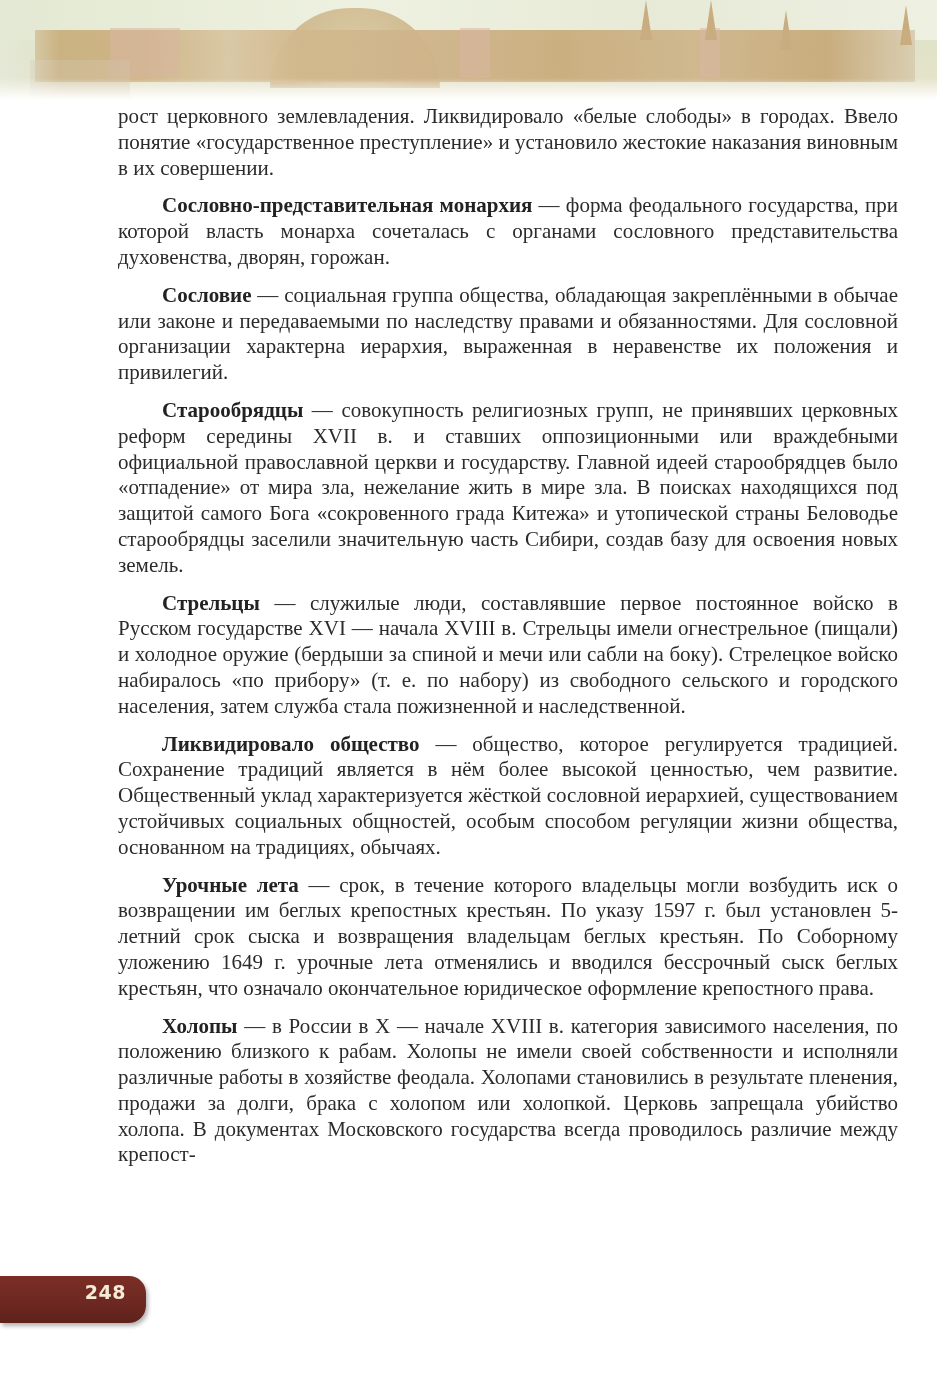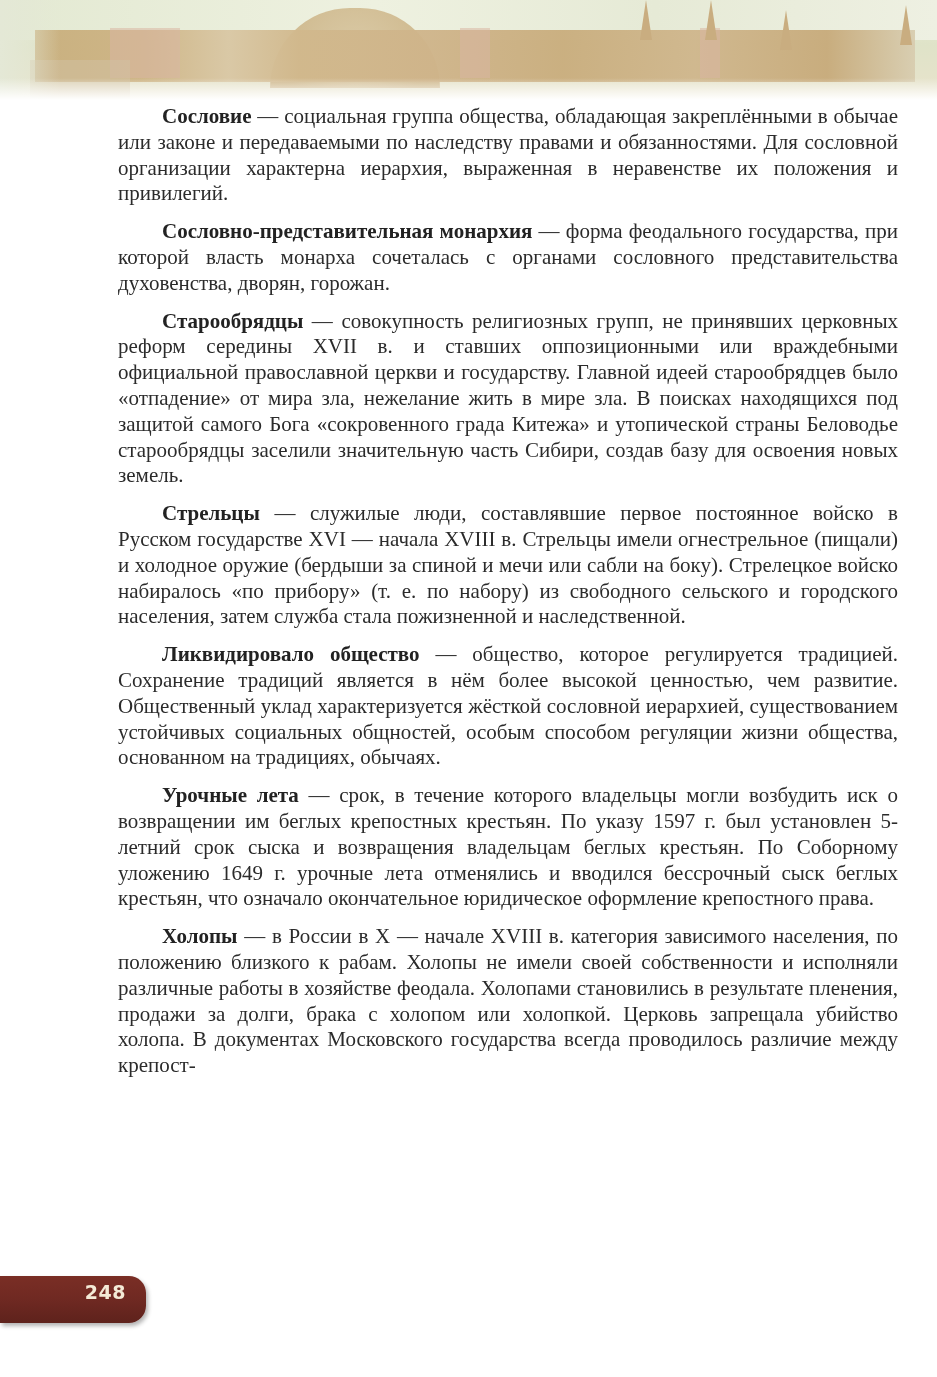--- a/index.html
+++ b/index.html
@@ -63,24 +63,25 @@
   <div class="spire" style="left:640px;top:0;"></div>
   <div class="spire" style="left:705px;top:0;"></div>
   <div class="spire" style="left:780px;top:10px;"></div>
   <div class="spire" style="left:900px;top:5px;"></div>
   <div class="colwash"></div>
   <div class="leftfade"></div>
   <div class="fade"></div>
 </div>
 
 <div class="content">
+  <p class="first">рост церковного землевладения. Ликвидировало «белые слободы» в городах. Ввело понятие «государственное преступление» и установило жестокие наказания виновным в их совершении.</p>
+
+  <p><span class="term">Сословно-представительная монархия</span><span> — форма феодального государства, при которой власть монарха сочеталась с органами сословного представительства духовенства, дворян, горожан.</span></p>
 
   <p><span class="term">Сословие</span><span> — социальная группа общества, обладающая закреплёнными в обычае или законе и передаваемыми по наследству правами и обязанностями. Для сословной организации характерна иерархия, выраженная в неравенстве их положения и привилегий.</span></p>
-
-  <p><span class="term">Сословно-представительная монархия</span><span> — форма феодального государства, при которой власть монарха сочеталась с органами сословного представительства духовенства, дворян, горожан.</span></p>
 
   <p><span class="term">Старообрядцы</span><span> — совокупность религиозных групп, не принявших церковных реформ середины XVII в. и ставших оппозиционными или враждебными официальной православной церкви и государству. Главной идеей старообрядцев было «отпадение» от мира зла, нежелание жить в мире зла. В поисках находящихся под защитой самого Бога «сокровенного града Китежа» и утопической страны Беловодье старообрядцы заселили значительную часть Сибири, создав базу для освоения новых земель.</span></p>
 
   <p><span class="term">Стрельцы</span><span> — служилые люди, составлявшие первое постоянное войско в Русском государстве XVI — начала XVIII в. Стрельцы имели огнестрельное (пищали) и холодное оружие (бердыши за спиной и мечи или сабли на боку). Стрелецкое войско набиралось «по прибору» (т. е. по набору) из свободного сельского и городского населения, затем служба стала пожизненной и наследственной.</span></p>
 
   <p><span class="term">Ликвидировало общество</span><span> — общество, которое регулируется традицией. Сохранение традиций является в нём более высокой ценностью, чем развитие. Общественный уклад характеризуется жёсткой сословной иерархией, существованием устойчивых социальных общностей, особым способом регуляции жизни общества, основанном на традициях, обычаях.</span></p>
 
   <p><span class="term">Урочные лета</span><span> — срок, в течение которого владельцы могли возбудить иск о возвращении им беглых крепостных крестьян. По указу 1597 г. был установлен 5-летний срок сыска и возвращения владельцам беглых крестьян. По Соборному уложению 1649 г. урочные лета отменялись и вводился бессрочный сыск беглых крестьян, что означало окончательное юридическое оформление крепостного права.</span></p>
 
   <p><span class="term">Холопы</span><span> — в России в X — начале XVIII в. категория зависимого населения, по положению близкого к рабам. Холопы не имели своей собственности и исполняли различные работы в хозяйстве феодала. Холопами становились в результате пленения, продажи за долги, брака с холопом или холопкой. Церковь запрещала убийство холопа. В документах Московского государства всегда проводилось различие между крепост-</span></p>

